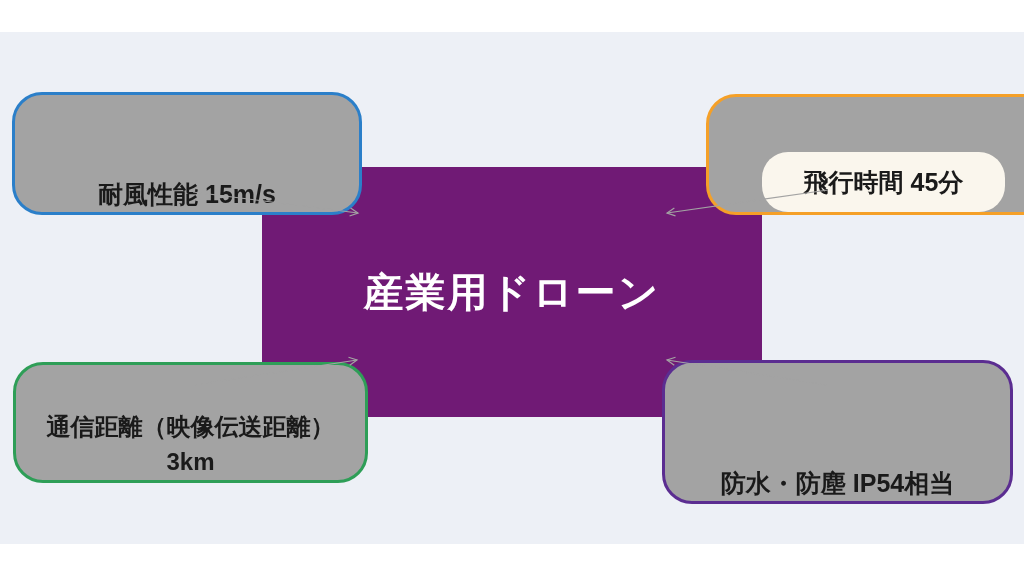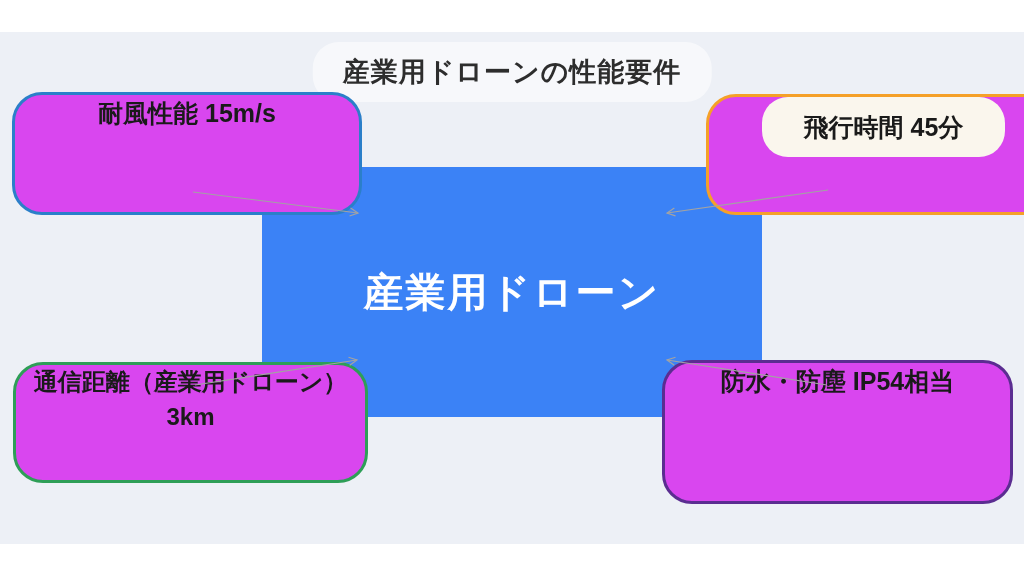--- a/index.html
+++ b/index.html
@@ -40,43 +40,43 @@
     color: #2d2d2d;
     letter-spacing: 1px;
     white-space: nowrap;
   }
   .center-box {
     position: absolute;
     left: 262px;
     top: 167px;
     width: 500px;
     height: 250px;
-    background: #3b82f6;
+    background: #701a75;
     display: flex;
     align-items: center;
     justify-content: center;
     z-index: 1;
   }
   .center-label {
     color: #ffffff;
     font-size: 40px;
     font-weight: bold;
     letter-spacing: 2px;
     white-space: nowrap;
   }
   .callout {
     position: absolute;
-    background: #d946ef;
+    background: #a3a3a3;
     border-style: solid;
     border-width: 3px;
     border-radius: 30px;
     display: flex;
     flex-direction: column;
     align-items: center;
-    justify-content: flex-start;
+    justify-content: flex-end;
     z-index: 2;
     box-sizing: border-box;
   }
   .callout .label {
     font-size: 25px;
     font-weight: bold;
     color: #1a1a1a;
     white-space: nowrap;
     text-align: center;
     line-height: 1.45;
@@ -101,40 +101,37 @@
     pointer-events: none;
   }
 </style>
 </head>
 <body>
 
 <div class="canvas">
 
   <div class="slide-bg"></div>
 
-  <div class="title-pill">
-    <div class="title">産業用ドローンの性能要件</div>
-  </div>
 
   <div class="center-box">
     <span class="center-label">産業用ドローン</span>
   </div>
 
   <div class="callout callout-tl">
     <span class="label">耐風性能 15m/s</span>
   </div>
 
   <div class="callout callout-tr">
     <span class="text-pill">
       <span class="label">飛行時間 45分</span>
     </span>
   </div>
 
   <div class="callout callout-bl">
-    <span class="label">通信距離（産業用ドローン）</span>
+    <span class="label">通信距離（映像伝送距離）</span>
     <span class="label">3km</span>
   </div>
 
   <div class="callout callout-br">
     <span class="label">防水・防塵 IP54相当</span>
   </div>
 
   <svg class="arrows" viewBox="0 0 1024 576" xmlns="http://www.w3.org/2000/svg">
     <defs>
       <marker id="ah" markerWidth="12" markerHeight="12" refX="9" refY="5" orient="auto" markerUnits="userSpaceOnUse">

